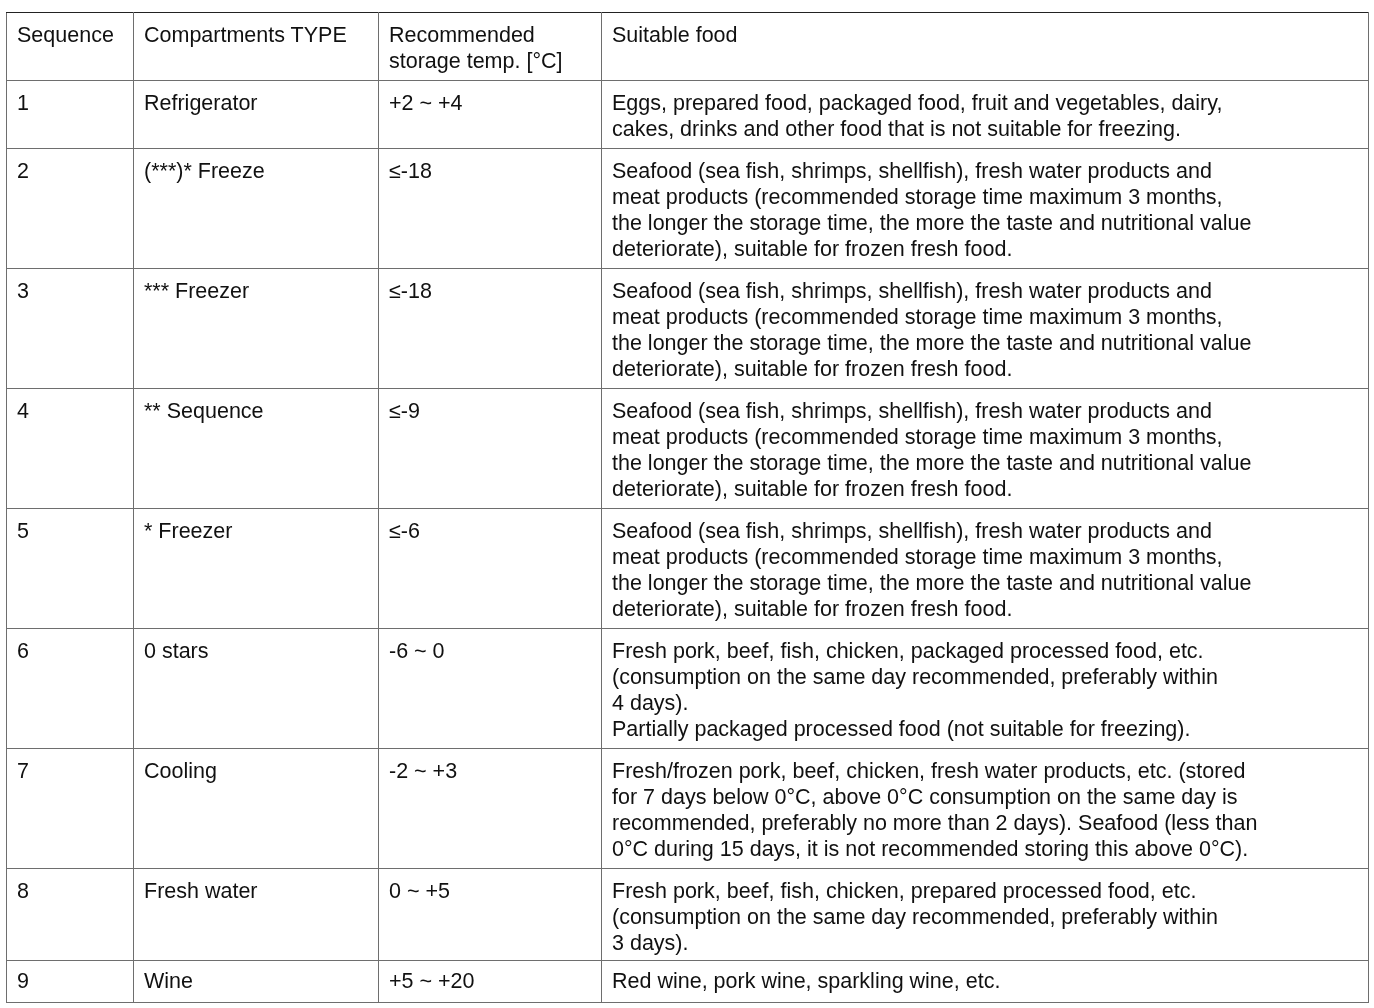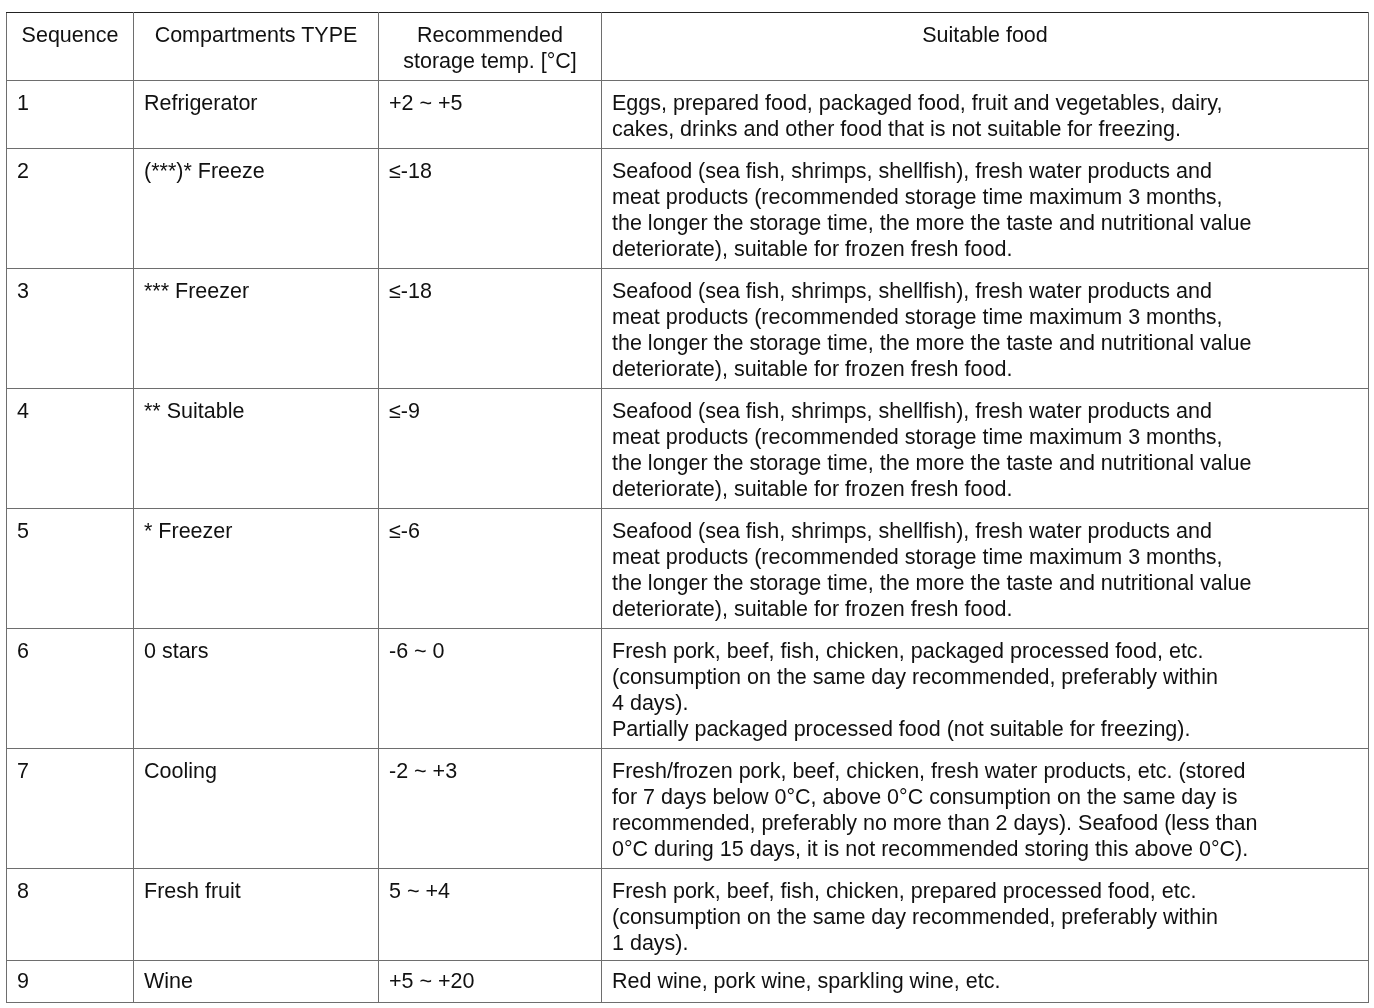--- a/index.html
+++ b/index.html
@@ -8,21 +8,21 @@
     table.storage {
       position: absolute; left: 6px; top: 12px;
       width: 1362px; border-collapse: collapse; table-layout: fixed;
     }
     table.storage td, table.storage th {
       border: 1.5px solid #6e6e6e; vertical-align: top; text-align: left;
       font-weight: normal; font-size: 21.5px; line-height: 26px;
       padding: 9px 10px 0 10px; box-sizing: border-box;
       white-space: pre-line;
     }
-    table.storage tr:first-child th { border-top: 1.5px solid #222; text-align: center; }
+    table.storage tr:first-child th { border-top: 1.5px solid #222; }
     col.c-seq { width: 127px; }
     col.c-type { width: 245px; }
     col.c-temp { width: 223px; }
     col.c-food { width: 767px; }
     tr.hdr { height: 68px; }
     tr.r2 { height: 68px; }
     tr.r4 { height: 120px; }
     tr.r3 { height: 92px; }
     tr.r1 { height: 42px; }
     tr.r1 td { padding-top: 7px; }
@@ -41,21 +41,21 @@
       <tr class="hdr">
     <th>Sequence</th>
     <th>Compartments TYPE</th>
     <th>Recommended
 storage temp. [°C]</th>
     <th>Suitable food</th>
   </tr>
   <tr class="r2">
     <td>1</td>
     <td>Refrigerator</td>
-    <td>+2 ~ +5</td>
+    <td>+2 ~ +4</td>
     <td>Eggs, prepared food, packaged food, fruit and vegetables, dairy,
 cakes, drinks and other food that is not suitable for freezing.</td>
   </tr>
   <tr class="r4">
     <td>2</td>
     <td>(***)* Freeze</td>
     <td>≤-18</td>
     <td>Seafood (sea fish, shrimps, shellfish), fresh water products and
 meat products (recommended storage time maximum 3 months,
 the longer the storage time, the more the taste and nutritional value
@@ -65,21 +65,21 @@
     <td>3</td>
     <td>*** Freezer</td>
     <td>≤-18</td>
     <td>Seafood (sea fish, shrimps, shellfish), fresh water products and
 meat products (recommended storage time maximum 3 months,
 the longer the storage time, the more the taste and nutritional value
 deteriorate), suitable for frozen fresh food.</td>
   </tr>
   <tr class="r4">
     <td>4</td>
-    <td>** Suitable</td>
+    <td>** Sequence</td>
     <td>≤-9</td>
     <td>Seafood (sea fish, shrimps, shellfish), fresh water products and
 meat products (recommended storage time maximum 3 months,
 the longer the storage time, the more the taste and nutritional value
 deteriorate), suitable for frozen fresh food.</td>
   </tr>
   <tr class="r4">
     <td>5</td>
     <td>* Freezer</td>
     <td>≤-6</td>
@@ -101,25 +101,25 @@
     <td>7</td>
     <td>Cooling</td>
     <td>-2 ~ +3</td>
     <td>Fresh/frozen pork, beef, chicken, fresh water products, etc. (stored
 for 7 days below 0°C, above 0°C consumption on the same day is
 recommended, preferably no more than 2 days). Seafood (less than
 0°C during 15 days, it is not recommended storing this above 0°C).</td>
   </tr>
   <tr class="r3">
     <td>8</td>
-    <td>Fresh fruit</td>
-    <td>5 ~ +4</td>
+    <td>Fresh water</td>
+    <td>0 ~ +5</td>
     <td>Fresh pork, beef, fish, chicken, prepared processed food, etc.
 (consumption on the same day recommended, preferably within
-1 days).</td>
+3 days).</td>
   </tr>
   <tr class="r1">
     <td>9</td>
     <td>Wine</td>
     <td>+5 ~ +20</td>
     <td>Red wine, pork wine, sparkling wine, etc.</td>
   </tr>
 </tbody>
   </table>
 

